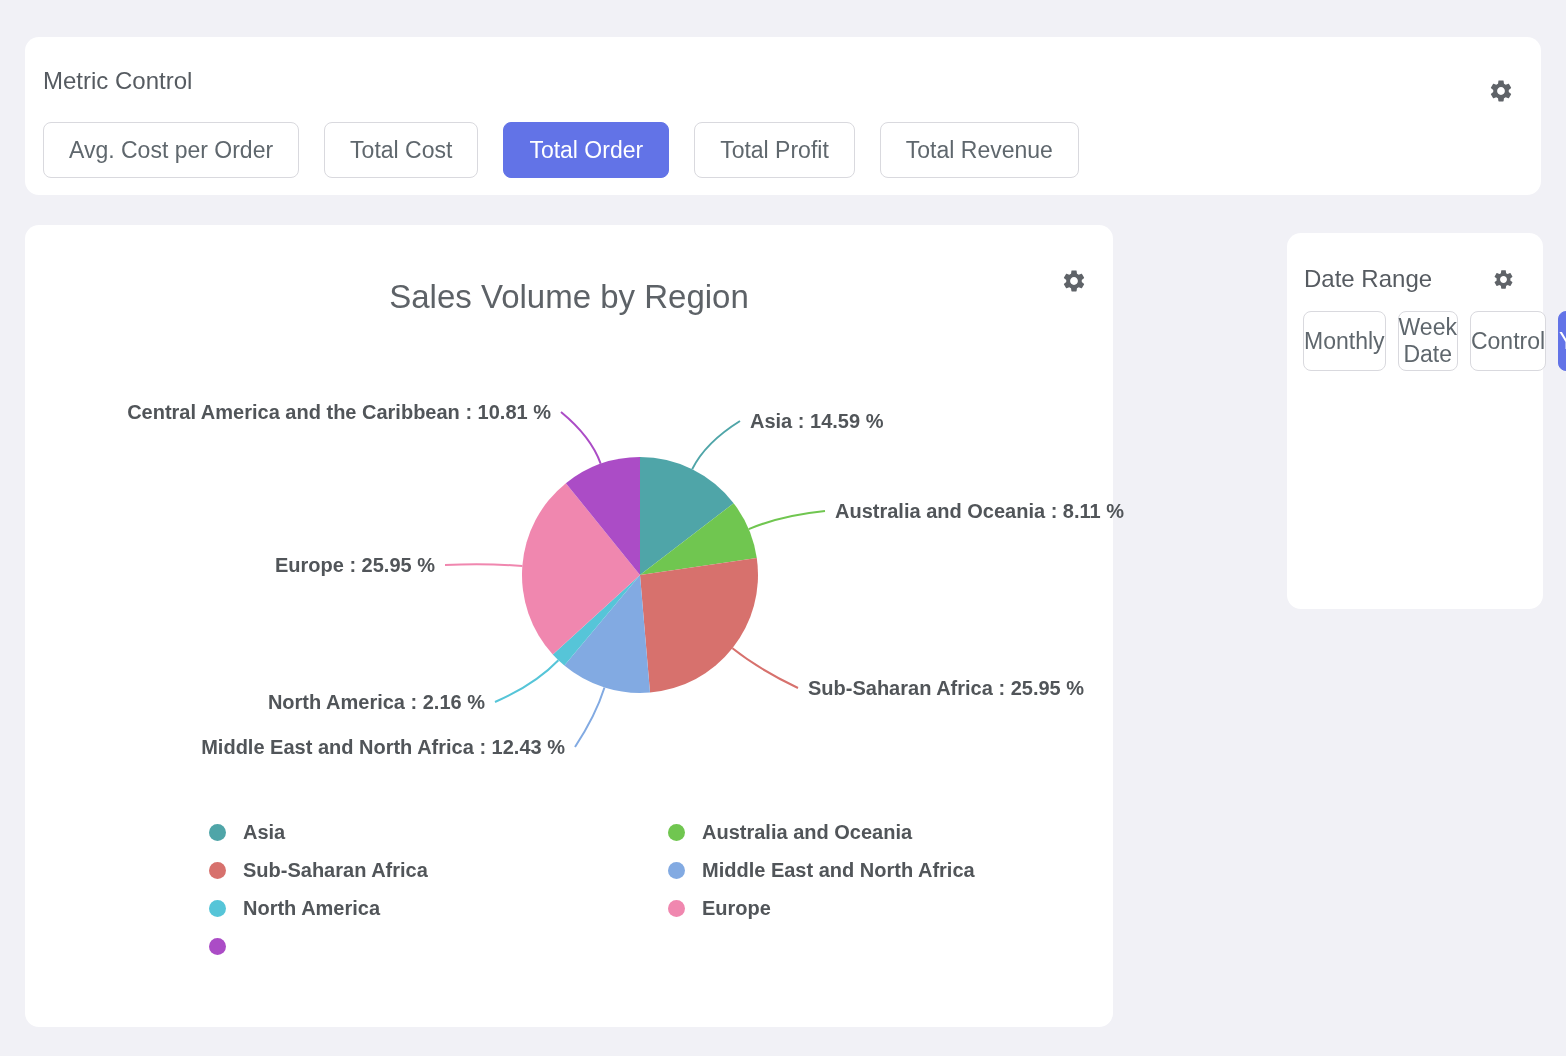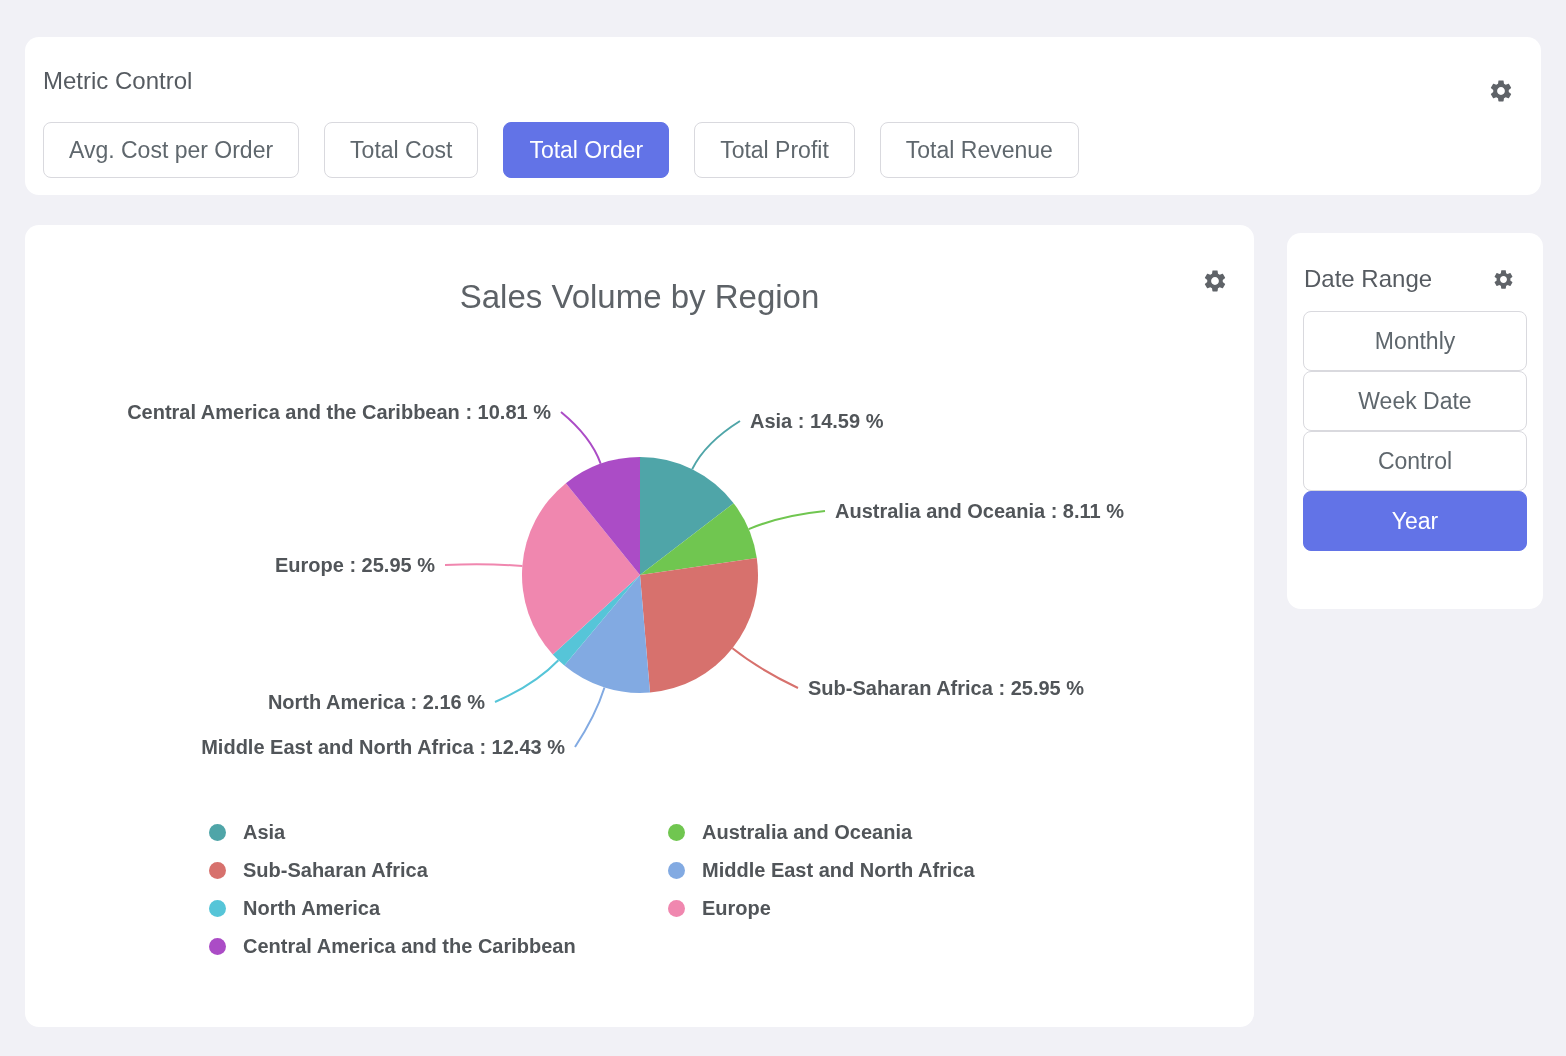--- a/index.html
+++ b/index.html
@@ -5,21 +5,21 @@
   * { margin:0; padding:0; box-sizing:border-box; }
   html,body { width:1566px; height:1056px; }
   body {
     background:#f1f1f6;
     font-family:"Liberation Sans", sans-serif;
     position:relative;
     overflow:hidden;
   }
   .panel { position:absolute; background:#ffffff; border-radius:14px; }
   .metric-panel { left:25px; top:37px; width:1516px; height:158px; }
-  .chart-panel  { left:25px; top:225px; width:1229px; height:802px; }
+  .chart-panel  { left:25px; top:225px; width:1088px; height:802px; }
   .date-panel   { left:1287px; top:233px; width:256px; height:376px; }
 
   .panel-title {
     position:absolute; left:18px; top:30px;
     font-size:24px; color:#565b61;
   }
   .btn-row { position:absolute; left:18px; top:85px; display:flex; gap:25px; }
   button.pill {
     height:56px; padding:0 25px;
     font-size:23px; color:#5f676d;
@@ -40,21 +40,21 @@
   }
   #pie-svg { position:absolute; left:0; top:115px; }
   #pie-svg text { font-family:"Liberation Sans", sans-serif; font-size:20px; font-weight:bold; fill:#515559; }
 
   .legend { position:absolute; left:184px; top:588px; display:grid; grid-template-columns:459px auto; }
   .legend-item { display:flex; align-items:center; height:38px; cursor:pointer; }
   .legend-dot { width:17px; height:17px; border-radius:50%; margin-right:17px; flex:0 0 auto; }
   .legend-label { font-size:20px; font-weight:700; color:#515559; white-space:nowrap; }
 
   .date-title { position:absolute; left:17px; top:32px; font-size:24px; color:#565b61; }
-  .date-btns { position:absolute; left:16px; right:16px; top:78px; display:flex; flex-direction:column; }
+  .date-btns { position:absolute; left:16px; right:16px; top:78px; display:flex; flex-direction:row; gap:12px; }
   button.date-btn {
     height:60px; width:100%;
     font-size:23px; color:#5f676d;
     background:#fff; border:1px solid #d9d9de; border-radius:8px;
     font-family:inherit; cursor:pointer;
   }
   button.date-btn.active { background:#6273e7; border-color:#6273e7; color:#fff; }
 </style>
 </head>
 <body>
@@ -125,21 +125,20 @@
       <div class="legend-item">
         <span class="legend-dot" style="background: rgb(86, 197, 216);"></span>
         <span class="legend-label">North America</span>
       </div>
       <div class="legend-item">
         <span class="legend-dot" style="background: rgb(240, 135, 175);"></span>
         <span class="legend-label">Europe</span>
       </div>
       <div class="legend-item">
         <span class="legend-dot" style="background: rgb(171, 76, 198);"></span>
-        <span class="legend-label">Central America and the Caribbean</span>
       </div>
     </div>
 </div>
 
 <div class="panel date-panel">
   <div class="date-title">Date Range</div>
   <span class="gear gear-date">
     <svg viewBox="0 0 24 24">
         <path d="M19.14,12.94c0.04-0.3,0.06-0.61,0.06-0.94c0-0.32-0.02-0.64-0.07-0.94l2.03-1.58c0.18-0.14,0.23-0.41,0.12-0.61 l-1.92-3.32c-0.12-0.22-0.37-0.29-0.59-0.22l-2.39,0.96c-0.5-0.38-1.03-0.7-1.62-0.94L14.4,2.81c-0.04-0.24-0.24-0.41-0.48-0.41 h-3.84c-0.24,0-0.43,0.17-0.47,0.41L9.25,5.35C8.66,5.59,8.12,5.92,7.63,6.29L5.24,5.33c-0.22-0.08-0.47,0-0.59,0.22L2.74,8.87 C2.62,9.08,2.66,9.34,2.86,9.48l2.03,1.58C4.84,11.36,4.8,11.69,4.8,12s0.02,0.64,0.07,0.94l-2.03,1.58 c-0.18,0.14-0.23,0.41-0.12,0.61l1.92,3.32c0.12,0.22,0.37,0.29,0.59,0.22l2.39-0.96c0.5,0.38,1.03,0.7,1.62,0.94l0.36,2.54 c0.05,0.24,0.24,0.41,0.48,0.41h3.84c0.24,0,0.44-0.17,0.47-0.41l0.36-2.54c0.59-0.24,1.13-0.56,1.62-0.94l2.39,0.96 c0.22,0.08,0.47,0,0.59-0.22l1.92-3.32c0.12-0.22,0.07-0.47-0.12-0.61L19.14,12.94z M12,15.6c-1.98,0-3.6-1.62-3.6-3.6 s1.62-3.6,3.6-3.6s3.6,1.62,3.6,3.6S13.98,15.6,12,15.6z"></path>
       </svg>

